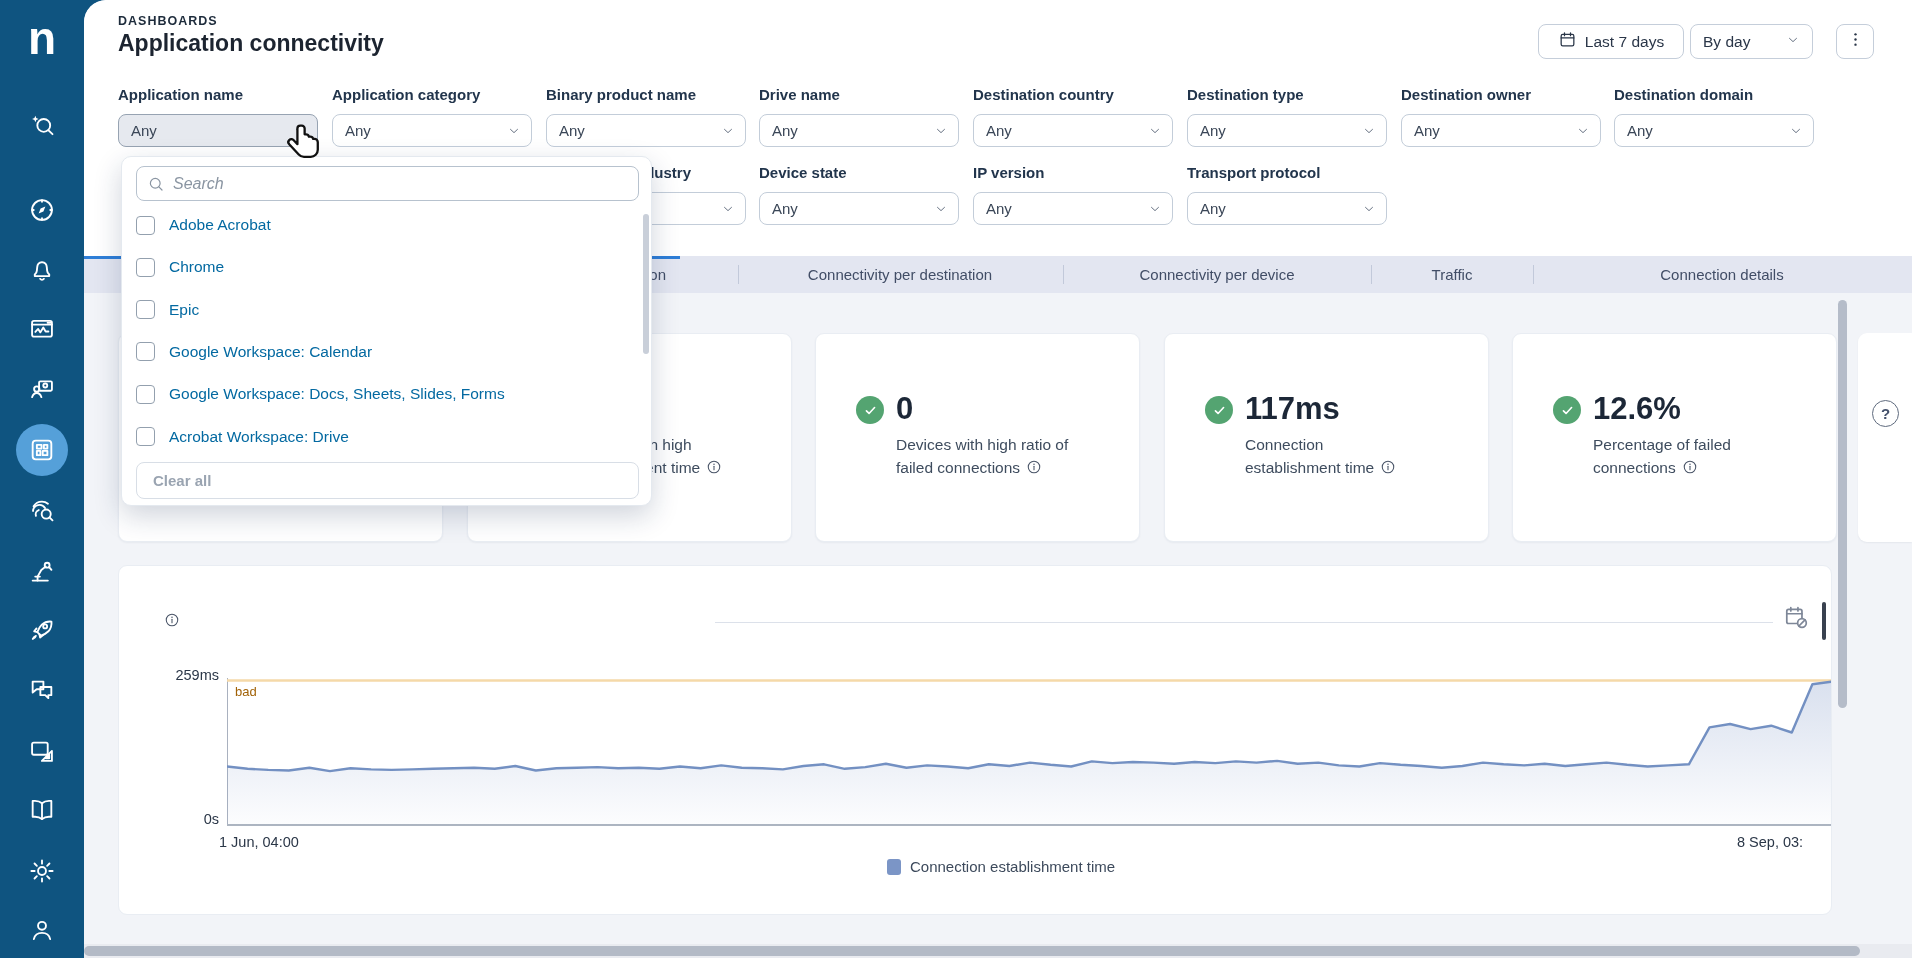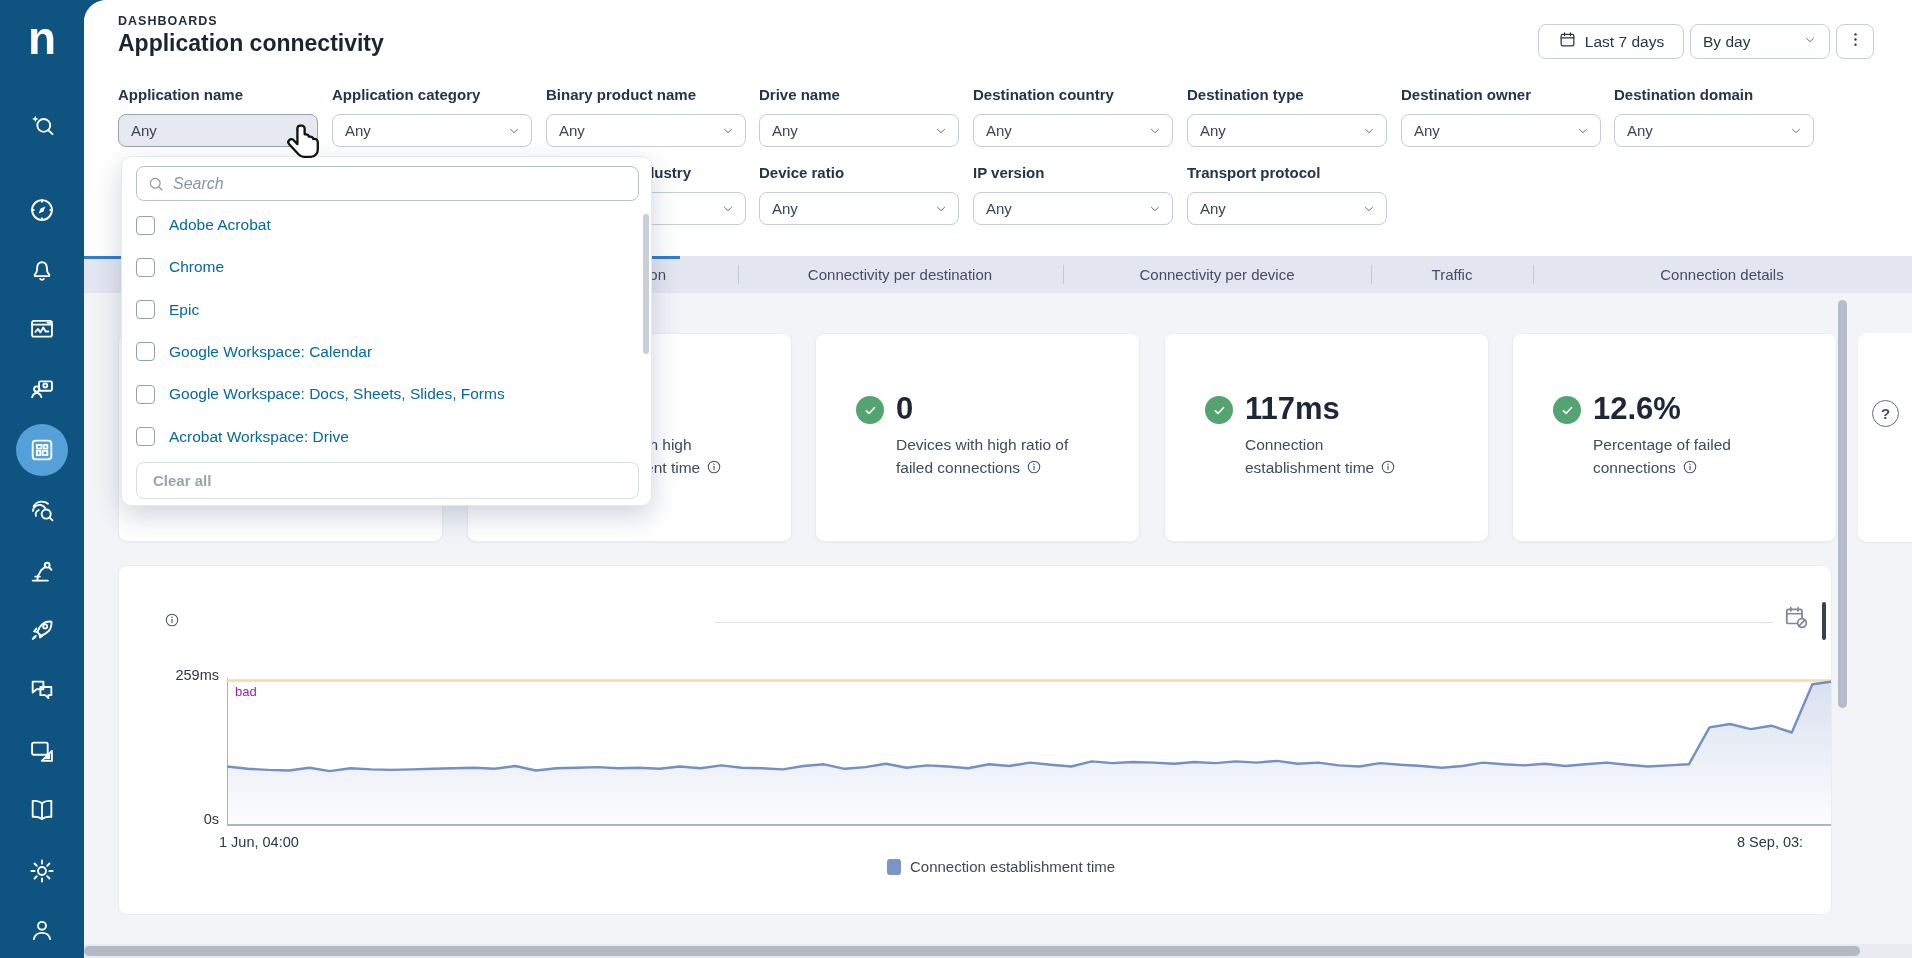--- a/index.html
+++ b/index.html
@@ -59,21 +59,21 @@
     border:1px solid #E9EDF3; border-radius:9px; overflow:hidden; }
   #chart-title { position:absolute; left:39px; top:43px; font-size:19px; font-weight:bold; color:#1D2838; }
   #chart-divider { position:absolute; left:596px; top:56px; width:1058px; height:1px; background:#DCE1EA; }
   #chart-calendar-off { position:absolute; left:1664px; top:38px; color:#7E8798; }
   #chart-side-bar { position:absolute; left:1703px; top:36px; width:4px; height:38px; background:#39414F; border-radius:2px; }
   .ytick { position:absolute; left:0; width:100px; text-align:right; font-size:14.5px; color:#2B3748; }
   .xtick { position:absolute; top:268px; font-size:14.5px; color:#2B3748; white-space:nowrap; }
   #axis-y { position:absolute; left:108px; top:112px; width:1px; height:147px; background:#A9B1BF; }
   #axis-x { position:absolute; left:108px; top:258px; width:1606px; height:2px; background:#ADB5C1; }
   #plot { position:absolute; left:108px; top:112px; }
-  #bad-label { position:absolute; left:116px; top:118px; font-size:13px; color:#a21caf; }
+  #bad-label { position:absolute; left:116px; top:118px; font-size:13px; color:#a16207; }
   #legend { position:absolute; left:768px; top:292px; display:flex; align-items:center; gap:9px; }
   #legend-swatch { width:14px; height:16px; border-radius:3px; background:#7B95C6; }
   #legend-label { font-size:15px; color:#3D4A5C; }
 
   
   #dropdown { position:absolute; left:37px; top:156px; width:531px; height:350px; background:#fff;
     border:1px solid #E4E9EF; border-radius:10px; box-shadow:0 10px 28px rgba(20,40,80,.20); z-index:50; }
   #dd-search { position:absolute; left:14px; top:9px; width:503px; height:35px;
     border:1px solid #B7C2CE; border-radius:8px; }
   #dd-search input { position:absolute; left:36px; top:1px; width:460px; height:31px; border:none; outline:none;
@@ -246,21 +246,21 @@
 
   <div class="ctl-btn" style="left:1454px;width:146px;">
     <span id="cal-icon-slot"><span style="display: inline-flex; color: rgb(42, 54, 72);">
           <svg width="19" height="19" viewBox="0 0 24 24" fill="none" stroke="currentColor" stroke-width="1.6" stroke-linecap="round" stroke-linejoin="round">
             <rect x="4" y="5.5" width="16" height="14.5" rx="2"></rect>
             <path d="M4 10h16M8.2 3.6v3.6M15.8 3.6v3.6"></path>
           </svg>
         </span></span>
     <span>Last 7 days</span>
   </div>
-  <div class="ctl-btn" style="left:1606px;width:140px;justify-content:space-between;padding:0 12px;">
+  <div class="ctl-btn" style="left:1606px;width:123px;justify-content:space-between;padding:0 12px;">
     <span>By day</span>
     <span id="gran-chev-slot"><span style="display: inline-flex; color: rgb(90, 102, 120);">
           <svg width="14" height="14" viewBox="0 0 24 24" fill="none" stroke="currentColor" stroke-width="1.6" stroke-linecap="round" stroke-linejoin="round">
             <path d="M6 9.2l6 5.6 6-5.6"></path>
           </svg>
         </span></span>
   </div>
   <div class="ctl-btn" style="left:1752px;width:38px;">
     <span id="kebab-slot"><span style="display: inline-flex; color: rgb(42, 54, 72);">
           <svg width="19" height="19" viewBox="0 0 24 24" fill="none" stroke="currentColor" stroke-width="1.6" stroke-linecap="round" stroke-linejoin="round">
@@ -346,21 +346,21 @@
       </div>
       <div class="f-label" style="left: 462px; top: 164px;">Destination industry</div>
       <div class="select" style="left: 462px; top: 192px;">
         <span class="val">Any</span>
         <span style="display: inline-flex; color: rgb(90, 102, 120);">
           <svg width="14" height="14" viewBox="0 0 24 24" fill="none" stroke="currentColor" stroke-width="1.6" stroke-linecap="round" stroke-linejoin="round">
             <path d="M6 9.2l6 5.6 6-5.6"></path>
           </svg>
         </span>
       </div>
-      <div class="f-label" style="left: 675px; top: 164px;">Device ratio</div>
+      <div class="f-label" style="left: 675px; top: 164px;">Device state</div>
       <div class="select" style="left: 675px; top: 192px;">
         <span class="val">Any</span>
         <span style="display: inline-flex; color: rgb(90, 102, 120);">
           <svg width="14" height="14" viewBox="0 0 24 24" fill="none" stroke="currentColor" stroke-width="1.6" stroke-linecap="round" stroke-linejoin="round">
             <path d="M6 9.2l6 5.6 6-5.6"></path>
           </svg>
         </span>
       </div>
       <div class="f-label" style="left: 889px; top: 164px;">IP version</div>
       <div class="select" style="left: 889px; top: 192px;">

